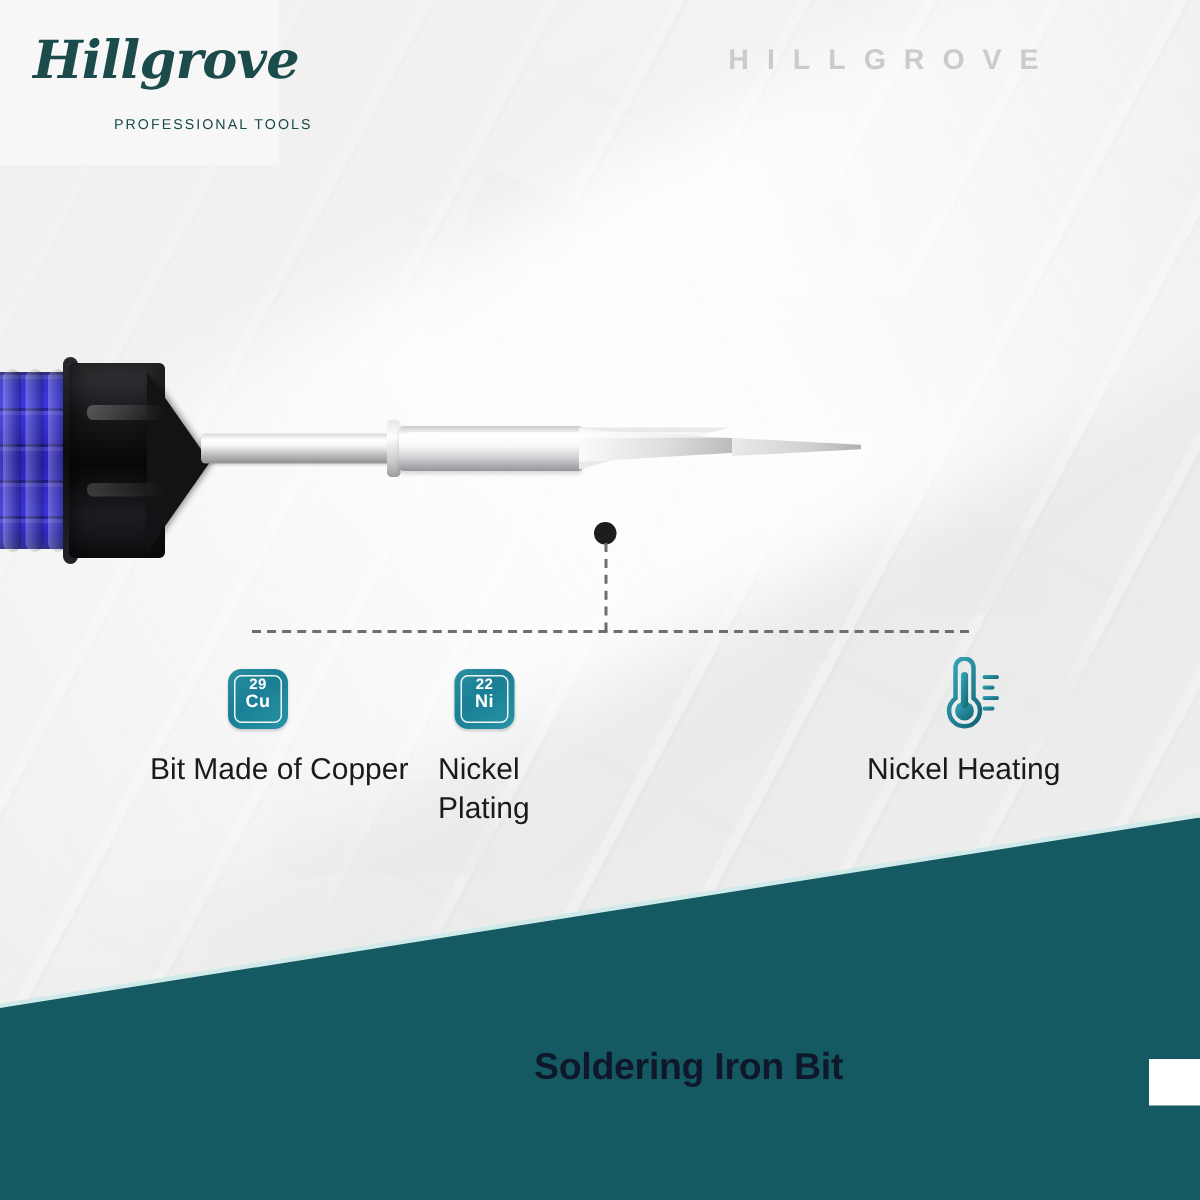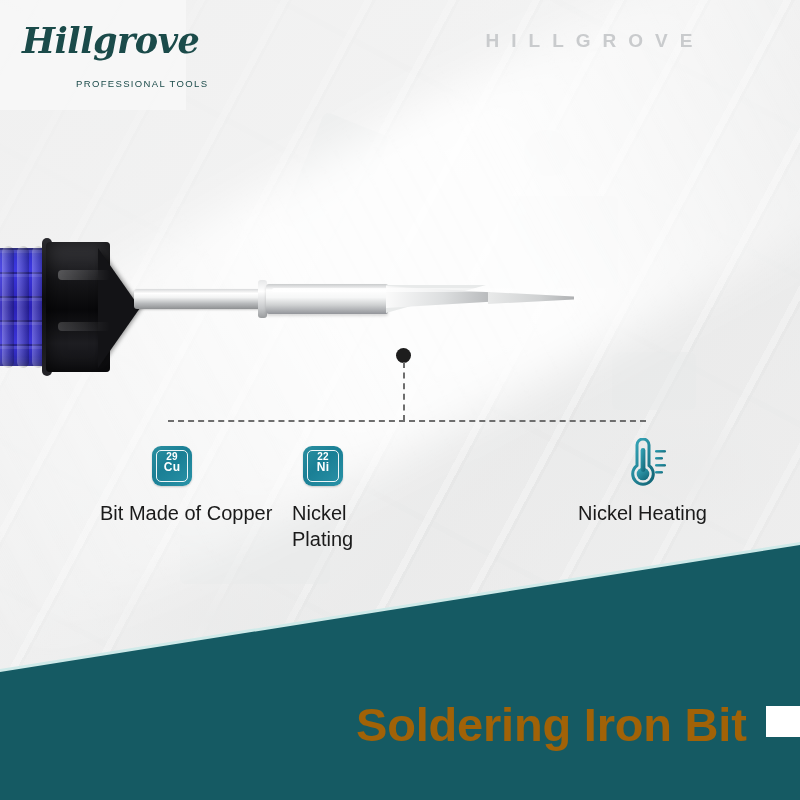--- a/index.html
+++ b/index.html
@@ -299,23 +299,23 @@
   .banner-edge {
     position: absolute;
     left: 0; top: 0;
     width: 800px; height: 800px;
     background: #cfeae9;
     clip-path: polygon(0 669px, 800px 542px, 800px 546px, 0 673px);
   }
   .banner-title {
     position: absolute;
     left: 356px; top: 697px;
-    font-size: 47px;
+    font-size: 25px;
     font-weight: bold;
-    color: #a16207;
+    color: #0f172a;
     letter-spacing: -0.2px;
     white-space: nowrap;
   }
   .banner-block {
     position: absolute;
     left: 766px; top: 706px;
     width: 34px; height: 31px;
     background: #ffffff;
   }
 </style>

